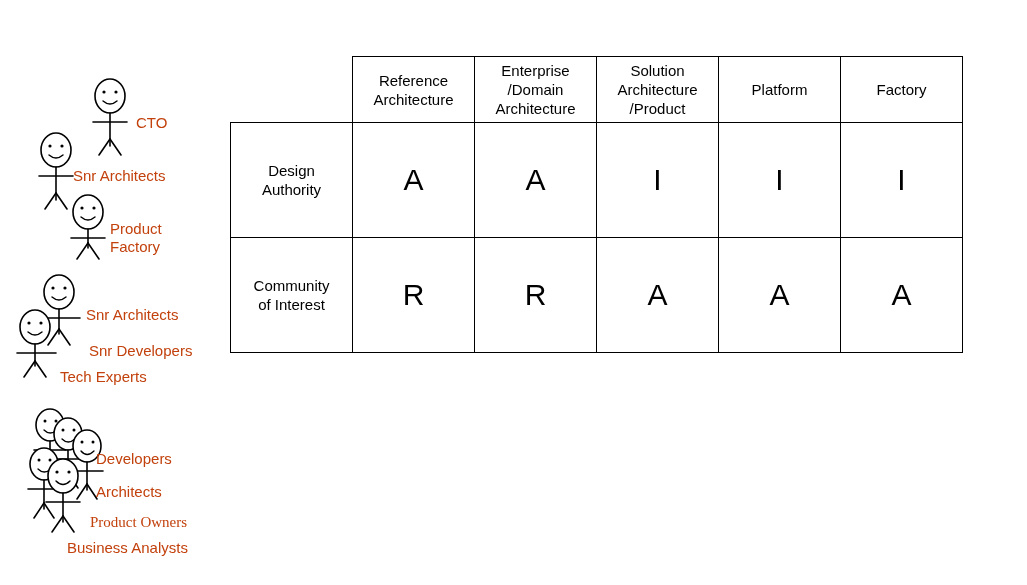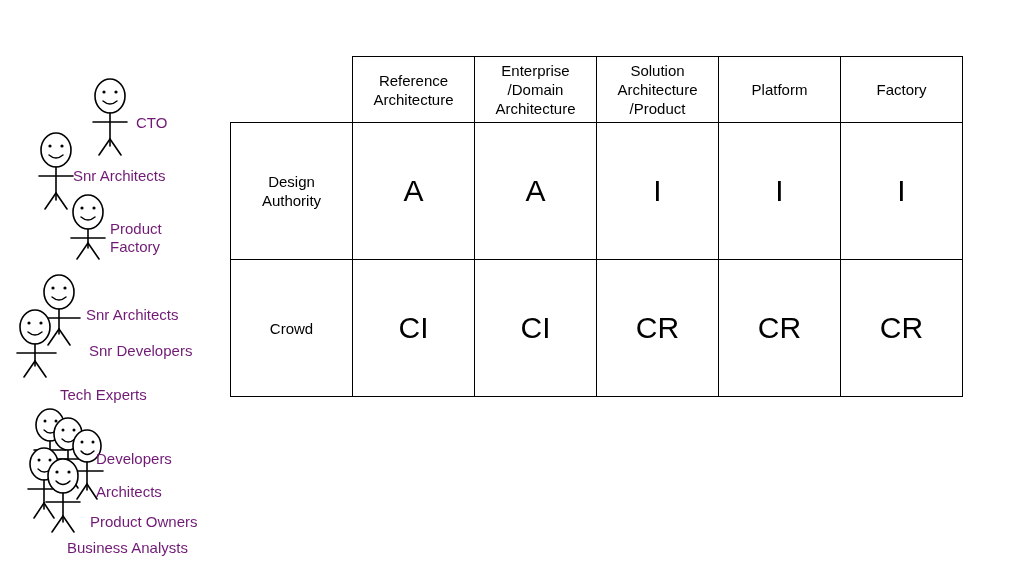--- a/index.html
+++ b/index.html
@@ -32,21 +32,21 @@
   }
   #actors svg {
     position: absolute;
     left: 0; top: 0;
   }
   .actor-label {
     position: absolute;
     font-family: "Liberation Sans", sans-serif;
     font-size: 15px;
     line-height: 18px;
-    color: #701a75;
+    color: #c2410c;
     white-space: nowrap;
   }
 
   
   #matrix {
     position: absolute;
     left: 230px;
     top: 56px;
   }
   table.raci {
@@ -78,21 +78,21 @@
     line-height: 19px;
     font-family: "Liberation Sans", sans-serif;
   }
   td.cell {
     font-size: 30px;
     line-height: 34px;
     font-family: "Liberation Sans", sans-serif;
   }
   .w-rowhead { width: 121px; }
   .w-col     { width: 121px; }
-  .h-row     { height: 137px; }
+  .h-row     { height: 115px; }
 </style>
 </head>
 <body>
 
 <div id="stage">
 
   <div id="actors">
 
     <svg width="230" height="585" viewBox="0 0 230 585" fill="none" stroke="#000" stroke-width="1.6" stroke-linecap="round">
 
@@ -207,25 +207,25 @@
       </g>
     </svg>
 
     <div class="actor-label" style="left:136px; top:114px;">CTO</div>
     <div class="actor-label" style="left:73px; top:167px;">Snr Architects</div>
     <div class="actor-label" style="left:110px; top:220px;">Product</div>
     <div class="actor-label" style="left:110px; top:238px;">Factory</div>
 
     <div class="actor-label" style="left:86px; top:306px;">Snr Architects</div>
     <div class="actor-label" style="left:89px; top:342px;">Snr Developers</div>
-    <div class="actor-label" style="left:60px; top:368px;margin-top:18px;">Tech Experts</div>
+    <div class="actor-label" style="left:60px; top:368px;">Tech Experts</div>
 
     <div class="actor-label" style="left:96px; top:450px;">Developers</div>
     <div class="actor-label" style="left:96px; top:483px;">Architects</div>
-    <div class="actor-label" style="left:90px; top:513px;">Product Owners</div>
+    <div class="actor-label" style="left:90px; top:513px;font-family:Liberation Serif, serif;">Product Owners</div>
     <div class="actor-label" style="left:67px; top:539px;">Business Analysts</div>
   </div>
 
   <div id="matrix">
     <table class="raci">
       <thead>
         <tr>
           <td class="spacer w-rowhead"></td>
 
           <th class="col-head w-col">
@@ -261,28 +261,29 @@
             <div>Design</div>
             <div>Authority</div>
           </td>
           <td class="cell w-col">A</td>
           <td class="cell w-col">A</td>
           <td class="cell w-col">I</td>
           <td class="cell w-col">I</td>
           <td class="cell w-col">I</td>
         </tr>
 
-
         <tr class="h-row">
           <td class="row-head w-rowhead">
-            <div>Crowd</div>
+            <div>Community</div>
+            <div>of Interest</div>
           </td>
-          <td class="cell w-col">CI</td>
-          <td class="cell w-col">CI</td>
-          <td class="cell w-col">CR</td>
-          <td class="cell w-col">CR</td>
-          <td class="cell w-col">CR</td>
+          <td class="cell w-col">R</td>
+          <td class="cell w-col">R</td>
+          <td class="cell w-col">A</td>
+          <td class="cell w-col">A</td>
+          <td class="cell w-col">A</td>
         </tr>
+
       </tbody>
     </table>
   </div>
 
 </div>
 
 </body></html>

